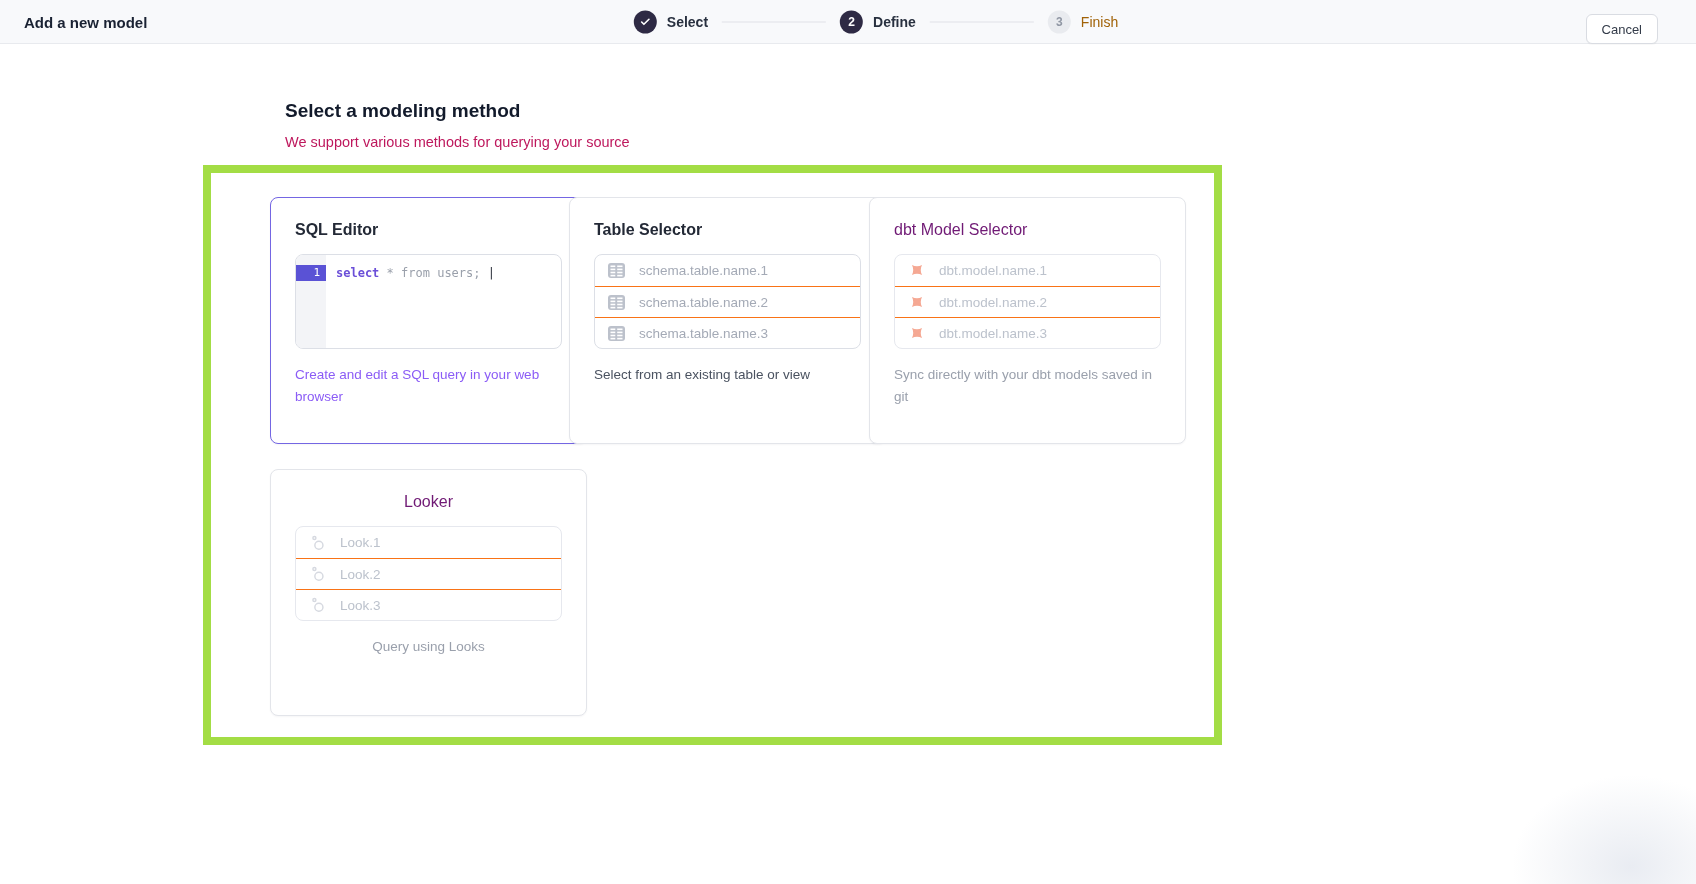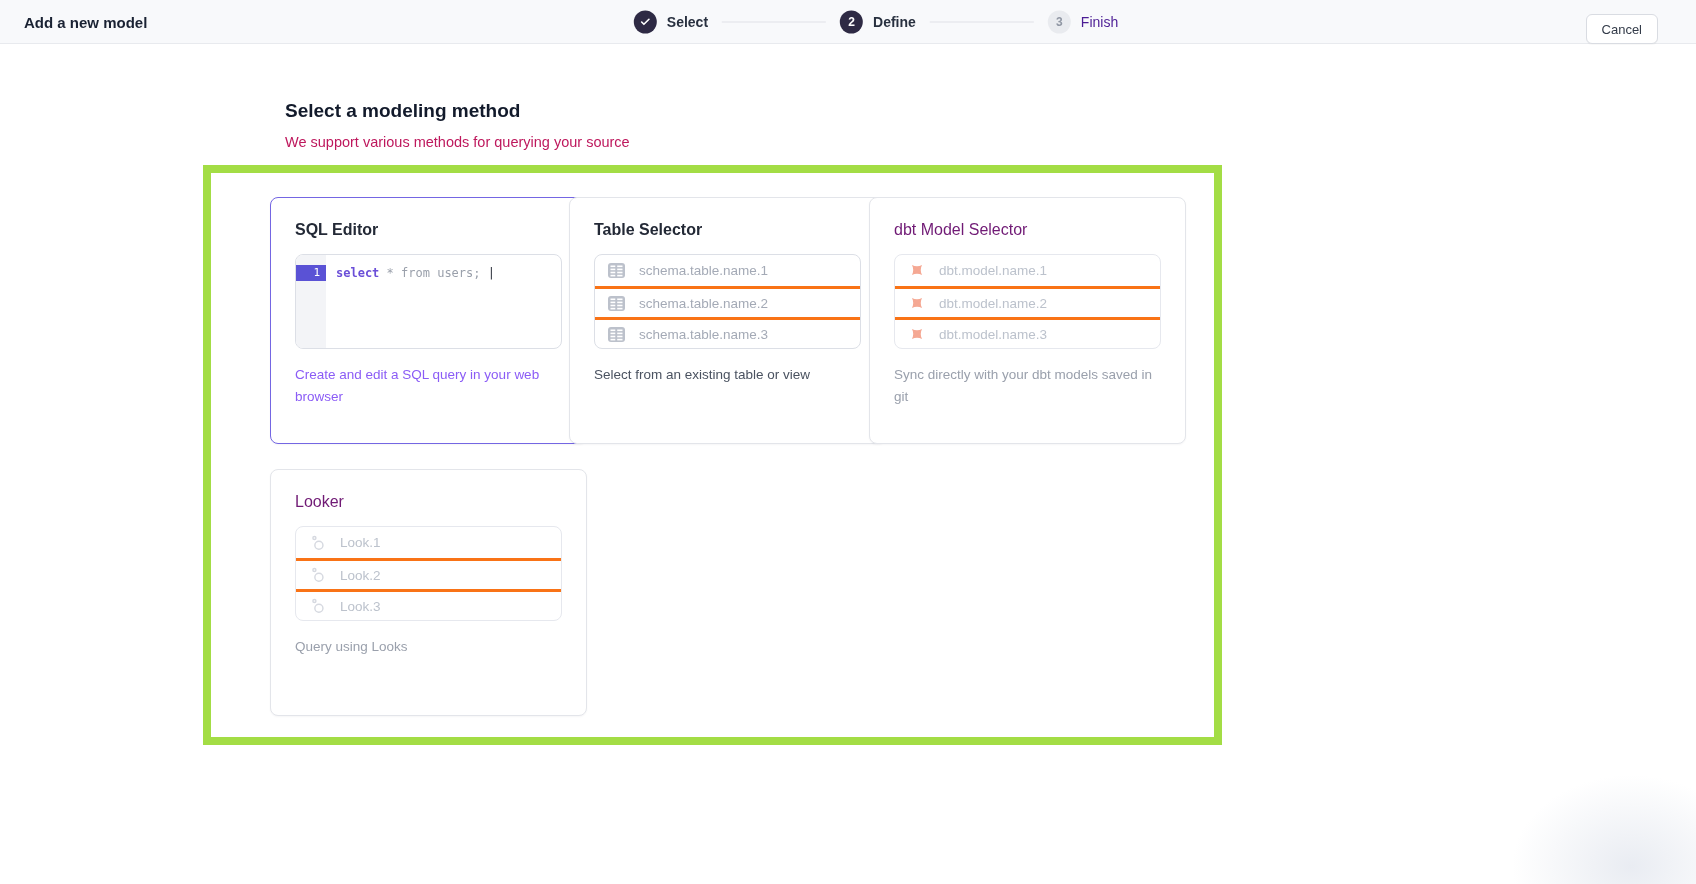--- a/index.html
+++ b/index.html
@@ -28,21 +28,21 @@
   }
   .step { display: flex; align-items: center; gap: 10px; }
   .step-circle {
     width: 23px; height: 23px; border-radius: 50%;
     display: flex; align-items: center; justify-content: center;
     font-size: 12px; font-weight: 700; flex: none;
   }
   .step-circle.dark { background: #2e2a44; color: #ffffff; }
   .step-circle.light { background: #e9ebef; color: #8f96a3; font-weight: 600; }
   .step-label { font-size: 14px; font-weight: 600; color: #28303f; white-space: nowrap; }
-  .step-label.muted { color: #4c1d95; font-weight: 400; }
+  .step-label.muted { color: #a16207; font-weight: 400; }
   .step-line { width: 104px; height: 1px; background: #dfe2e8; margin: 0 14px; }
 
   .cancel-btn {
     position: absolute; right: 38px; top: 14px; height: 30px;
     padding: 0 15px; background: #ffffff;
     border: 1px solid #d9dce2; border-radius: 6px;
     font-family: inherit; font-size: 13px; color: #333b49;
     display: flex; align-items: center; cursor: pointer;
     box-shadow: 0 1px 1px rgba(16,24,40,0.03);
   }
@@ -71,21 +71,21 @@
     background: #ffffff;
     border: 1px solid #e3e5ea; border-radius: 8px;
     padding: 23px 24px;
     box-shadow: 0 1px 2px rgba(16,24,40,0.04);
     cursor: pointer;
   }
   .card.selected { border: 1.5px solid #7466e3; }
   .card-sql    { left: 270px; top: 197px; }
   .card-table  { left: 569px; top: 197px; }
   .card-dbt    { left: 869px; top: 197px; }
-  .card-looker { left: 270px; top: 469px; }
+  .card-looker { left: 270px; top: 469px; text-align: center; }
 
   .card-title { font-size: 16px; font-weight: 600; color: #232936; }
   .card.disabled .card-title { color: #701a75; font-weight: 400; }
 
   .mock-box {
     margin-top: 15px;
     border: 1px solid #dcdfe6; border-radius: 8px;
     height: 95px; overflow: hidden; background: #ffffff;
   }
   .card.disabled .mock-box { border-color: #e6e8ee; }
@@ -105,21 +105,21 @@
     font-size: 12px; line-height: 16px; color: #9aa0ab; white-space: pre;
   }
   .sql-keyword { color: #6b4fd8; font-weight: 700; }
   .sql-caret { color: #2a2f3a; }
 
   
   .list-row {
     display: flex; align-items: center; gap: 13px;
     height: 31px; padding: 0 12px;
   }
-  .list-row + .list-row { border-top: 3px solid #f97316; }
+  .list-row + .list-row { border-top: 1px solid #f97316; }
   .row-icon { width: 19px; height: 19px; flex: none; display: flex; align-items: center; justify-content: center; }
   .list-label { font-size: 13.5px; color: #a4aab6; white-space: nowrap; }
   .card.disabled .list-label { color: #bcc2cc; }
 
   .card-desc {
     margin-top: 15px; font-size: 13.5px; line-height: 22px; color: #8b5cf6;
   }
   .card-table .card-desc { color: #4a5260; }
   .card.disabled .card-desc { color: #9aa0ac; }
 

